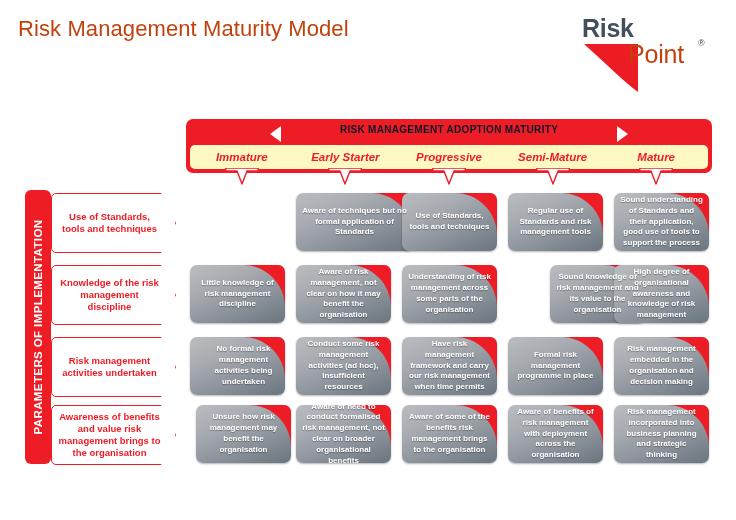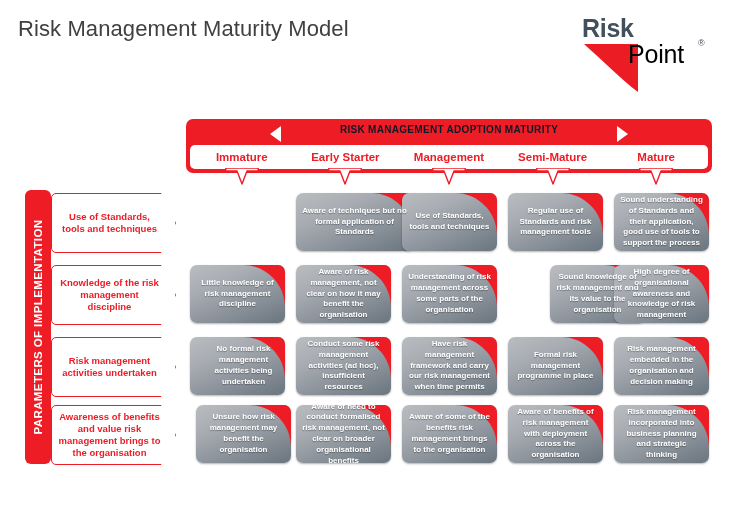--- a/index.html
+++ b/index.html
@@ -17,21 +17,21 @@
     -webkit-font-smoothing: antialiased;
   }
 
   
   .page-title {
     position: absolute;
     left: 18px;
     top: 16px;
     font-size: 22px;
     font-weight: 400;
-    color: #404040;
+    color: #c2410c;
     letter-spacing: 0.1px;
     white-space: nowrap;
   }
 
   
   .logo {
     position: absolute;
     left: 578px;
     top: 14px;
     width: 140px;
@@ -45,21 +45,21 @@
     font-weight: bold;
     color: #41505c;
     letter-spacing: -0.3px;
   }
   .logo-point {
     position: absolute;
     left: 50px;
     top: 26px;
     font-size: 25px;
     font-weight: 400;
-    color: #000000;
+    color: #c2410c;
     letter-spacing: -0.2px;
   }
   .logo-reg {
     position: absolute;
     left: 120px;
     top: 24px;
     font-size: 9px;
     color: #41505c;
   }
   .logo-swoosh {
@@ -121,23 +121,24 @@
     border-left: 11px solid #ffffff;
   }
 
   
   .stage-strip {
     position: absolute;
     left: 4px;
     top: 26px;
     width: 518px;
     height: 24px;
-    background: #ffffff;
+    background: #fef9c3;
     border-radius: 5px;
     display: flex;
+    font-style: italic;
   }
   .stage-cell {
     flex: 1 1 0;
     position: relative;
     display: flex;
     align-items: center;
     justify-content: center;
   }
   .stage-label {
     color: #ee1c25;
@@ -283,21 +284,21 @@
       </div>
       <div class="stage-cell">
         <span class="stage-label">Early Starter</span>
         <span class="stage-tab">
           <svg width="34" height="20" viewBox="0 0 34 20">
             <path d="M0.8,0 L33.2,0 L33.2,3 L22,3 L17,16 L12,3 L0.8,3 Z" fill="#ffffff" stroke="#ee1c25" stroke-width="1.4" stroke-linejoin="round"></path>
           </svg>
         </span>
       </div>
       <div class="stage-cell">
-        <span class="stage-label">Management</span>
+        <span class="stage-label">Progressive</span>
         <span class="stage-tab">
           <svg width="34" height="20" viewBox="0 0 34 20">
             <path d="M0.8,0 L33.2,0 L33.2,3 L22,3 L17,16 L12,3 L0.8,3 Z" fill="#ffffff" stroke="#ee1c25" stroke-width="1.4" stroke-linejoin="round"></path>
           </svg>
         </span>
       </div>
       <div class="stage-cell">
         <span class="stage-label">Semi-Mature</span>
         <span class="stage-tab">
           <svg width="34" height="20" viewBox="0 0 34 20">

